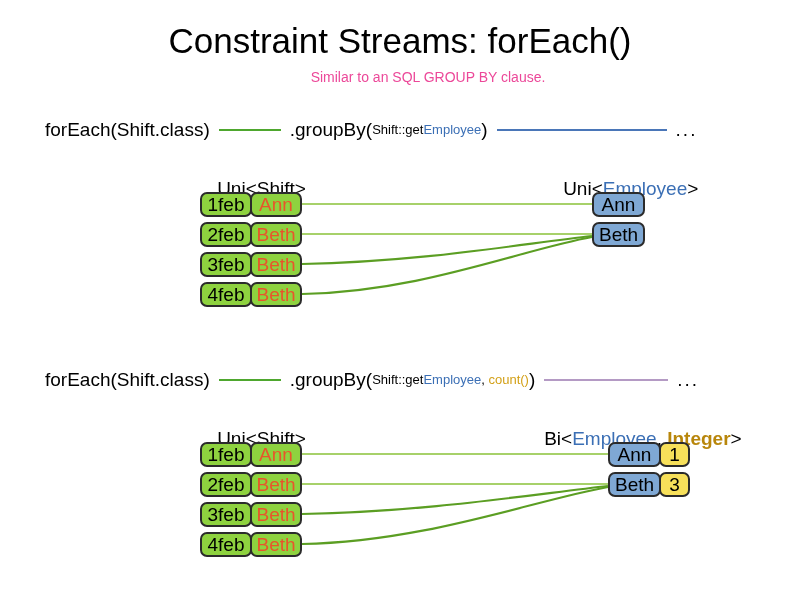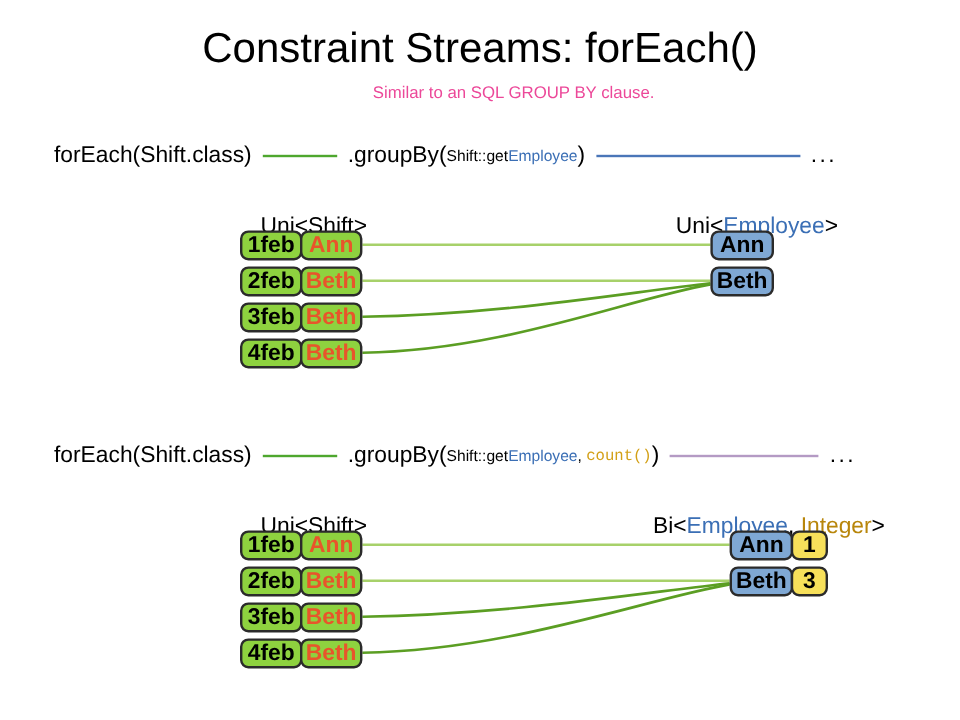--- a/index.html
+++ b/index.html
@@ -57,22 +57,22 @@
     font-size: 19px;
     line-height: 26px;
     white-space: pre;
     color: #000;
   }
   .expr .small {
     font-size: 13px;
   }
   .tok-shift   { color: #000000; }
   .tok-emp     { color: #3b6fb5; }
-  .tok-count   { color: #d3a017; font-family: Liberation Mono, monospace; }
-  .tok-int     { color: #b8860b; }
+  .tok-count   { color: #d3a017; }
+  .tok-int     { color: #b8860b; font-weight: bold; }
   .tok-plain   { color: #000; }
 
   .rule {
     display: inline-block;
     height: 0;
     border-top: 2px solid #4ea72e;
     margin: 0 9px;
     vertical-align: middle;
   }
   .rule.blue   { border-top-color: #4a76b8; }
@@ -91,21 +91,20 @@
     line-height: 24px;
     white-space: pre;
     color: #000;
   }
 
   
   .boxrow {
     position: absolute;
     display: flex;
     align-items: stretch;
-    font-weight: bold;
   }
   .fbox {
     box-sizing: border-box;
     border: 2px solid #2b2b2b;
     border-radius: 7px;
     display: flex;
     align-items: center;
     justify-content: center;
     font-size: 19px;
     line-height: 19px;

